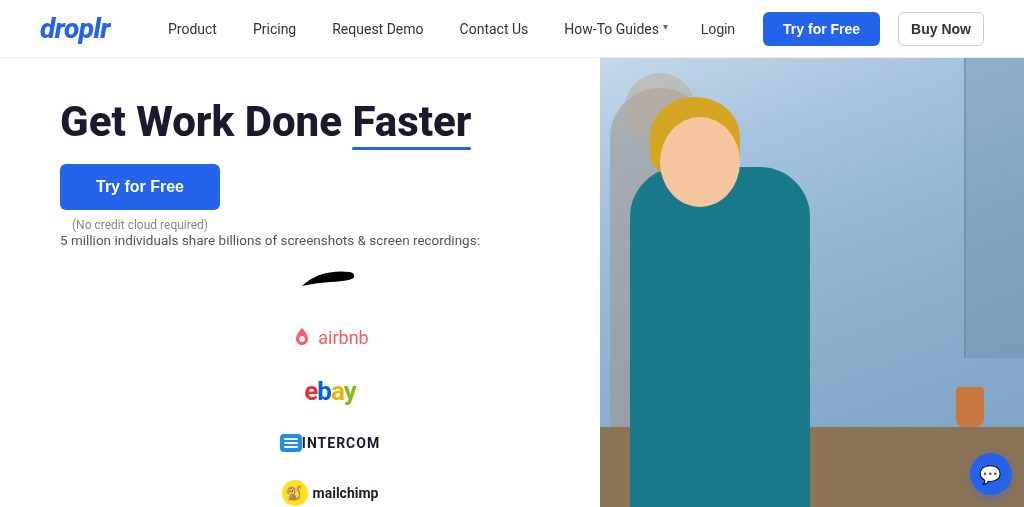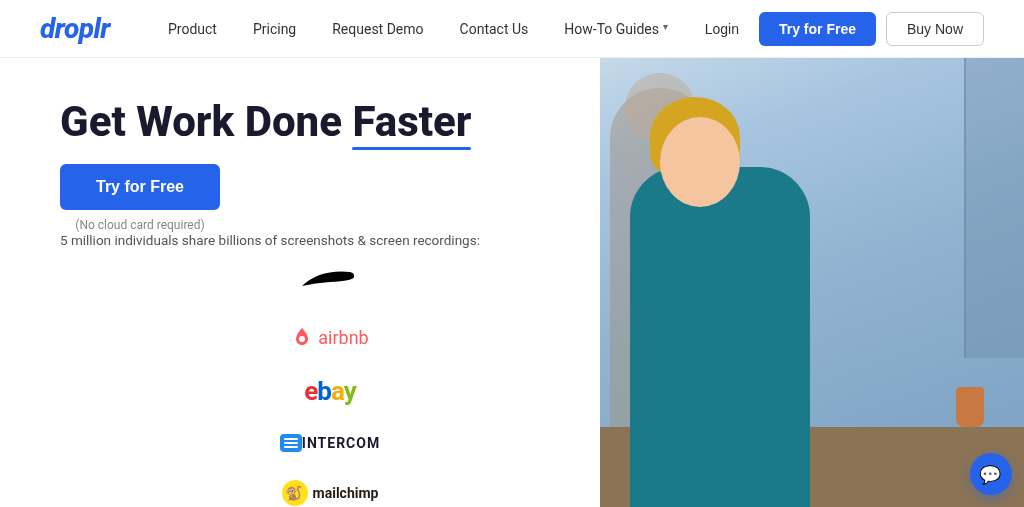--- a/index.html
+++ b/index.html
@@ -15,29 +15,29 @@
       font-size: 28px; font-weight: 800; color: #2563eb; letter-spacing: -0.5px;
       margin-right: 40px; font-style: italic;
     }
     nav { display: flex; align-items: center; gap: 0; flex: 1; }
     nav a {
       text-decoration: none; color: #333; font-size: 14px; padding: 0 18px;
       height: 70px; display: flex; align-items: center; white-space: nowrap;
     }
     .nav-how { display: flex; align-items: flex-start; gap: 4px; }
     .chevron { font-size: 10px; color: #666; }
-    .header-actions { display: flex; align-items: center; gap: 10px; margin-left: auto; }
+    .header-actions { display: flex; align-items: center; gap: 18px; margin-left: auto; }
     .btn-login { background: none; border: none; cursor: pointer; font-size: 14px; color: #333; padding: 0 10px; }
     .btn-try-free {
       background: #2563eb; color: #fff; border: none; border-radius: 6px;
       padding: 9px 20px; font-size: 14px; font-weight: 600; cursor: pointer;
     }
     .btn-buy-now {
       background: #fff; color: #333; border: 1.5px solid #ccc; border-radius: 6px;
-      padding: 8px 20px; font-size: 14px; font-weight: 400; cursor: pointer;
+      padding: 8px 12px; font-size: 14px; font-weight: 700; cursor: pointer;
     }
 
     
     main {
       display: flex; position: relative; height: 449px; overflow: hidden;
     }
 
     
     .left-content {
       flex: 0 0 600px; padding: 40px 0 30px 60px;
@@ -167,21 +167,21 @@
 </header>
 
 <main>
 
   <div class="left-content">
     <div class="hero-section">
       <h1 class="hero-heading">
         <span>Get Work Done </span><span class="underline-word">Faster</span>
       </h1>
       <button class="btn-hero-try">Try for Free</button>
-      <p class="no-cc">(No cloud card required)</p>
+      <p class="no-cc">(No credit cloud required)</p>
     </div>
 
     <div class="social-proof">
       <p class="social-proof-text">5 million individuals share billions of screenshots &amp; screen recordings:</p>
       <div class="logos-row">
 
         <div>
           <svg width="60" height="30" viewBox="0 0 60 30">
             <path d="M2 22 Q20 5 50 8 Q55 9 54 13 Q53 17 30 18 Q15 19 2 22Z" fill="#000"></path>
           </svg>

